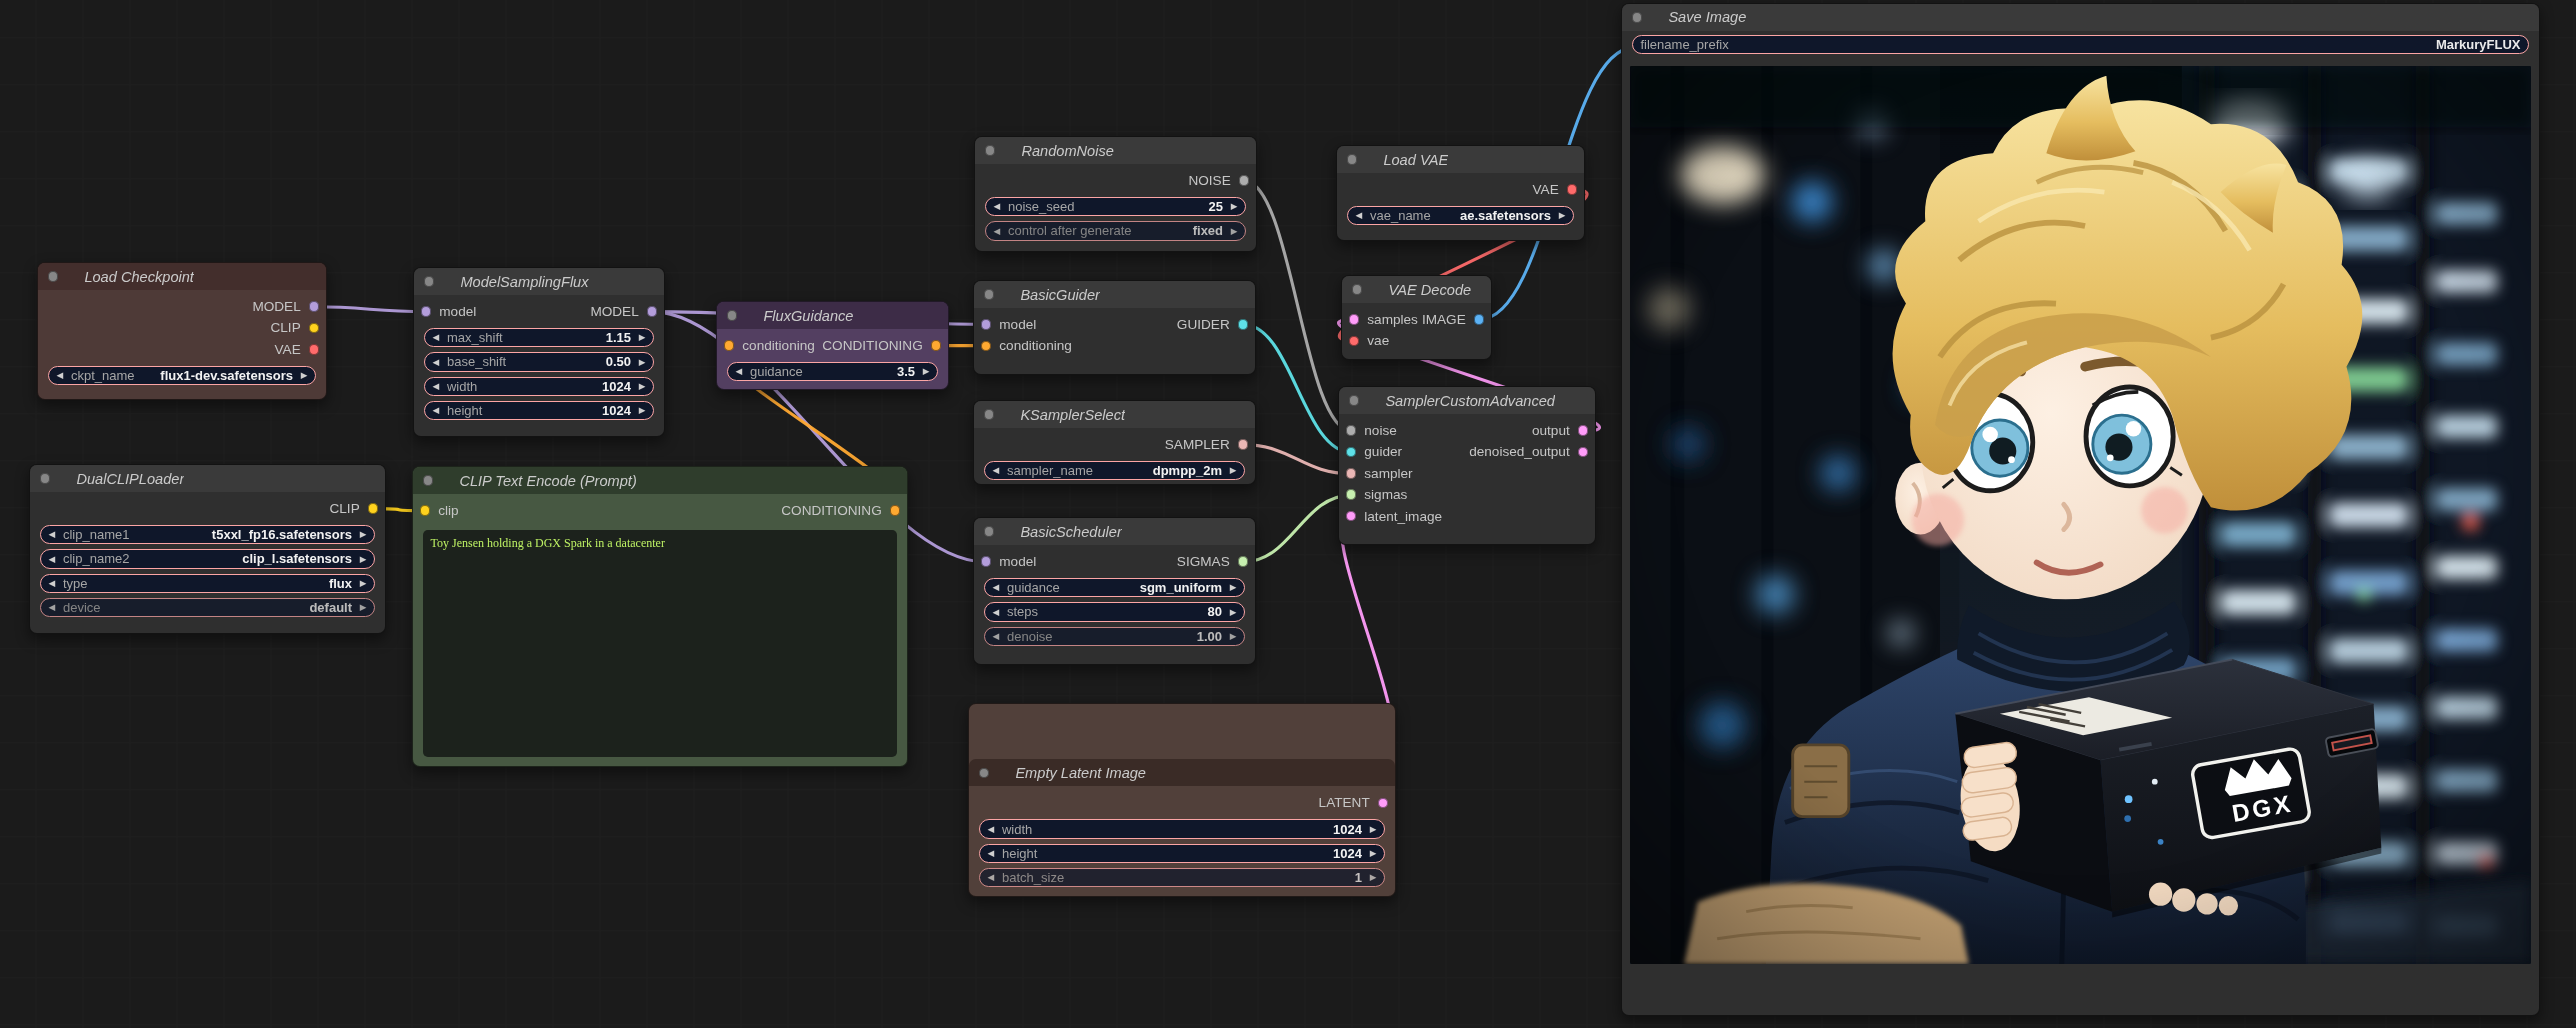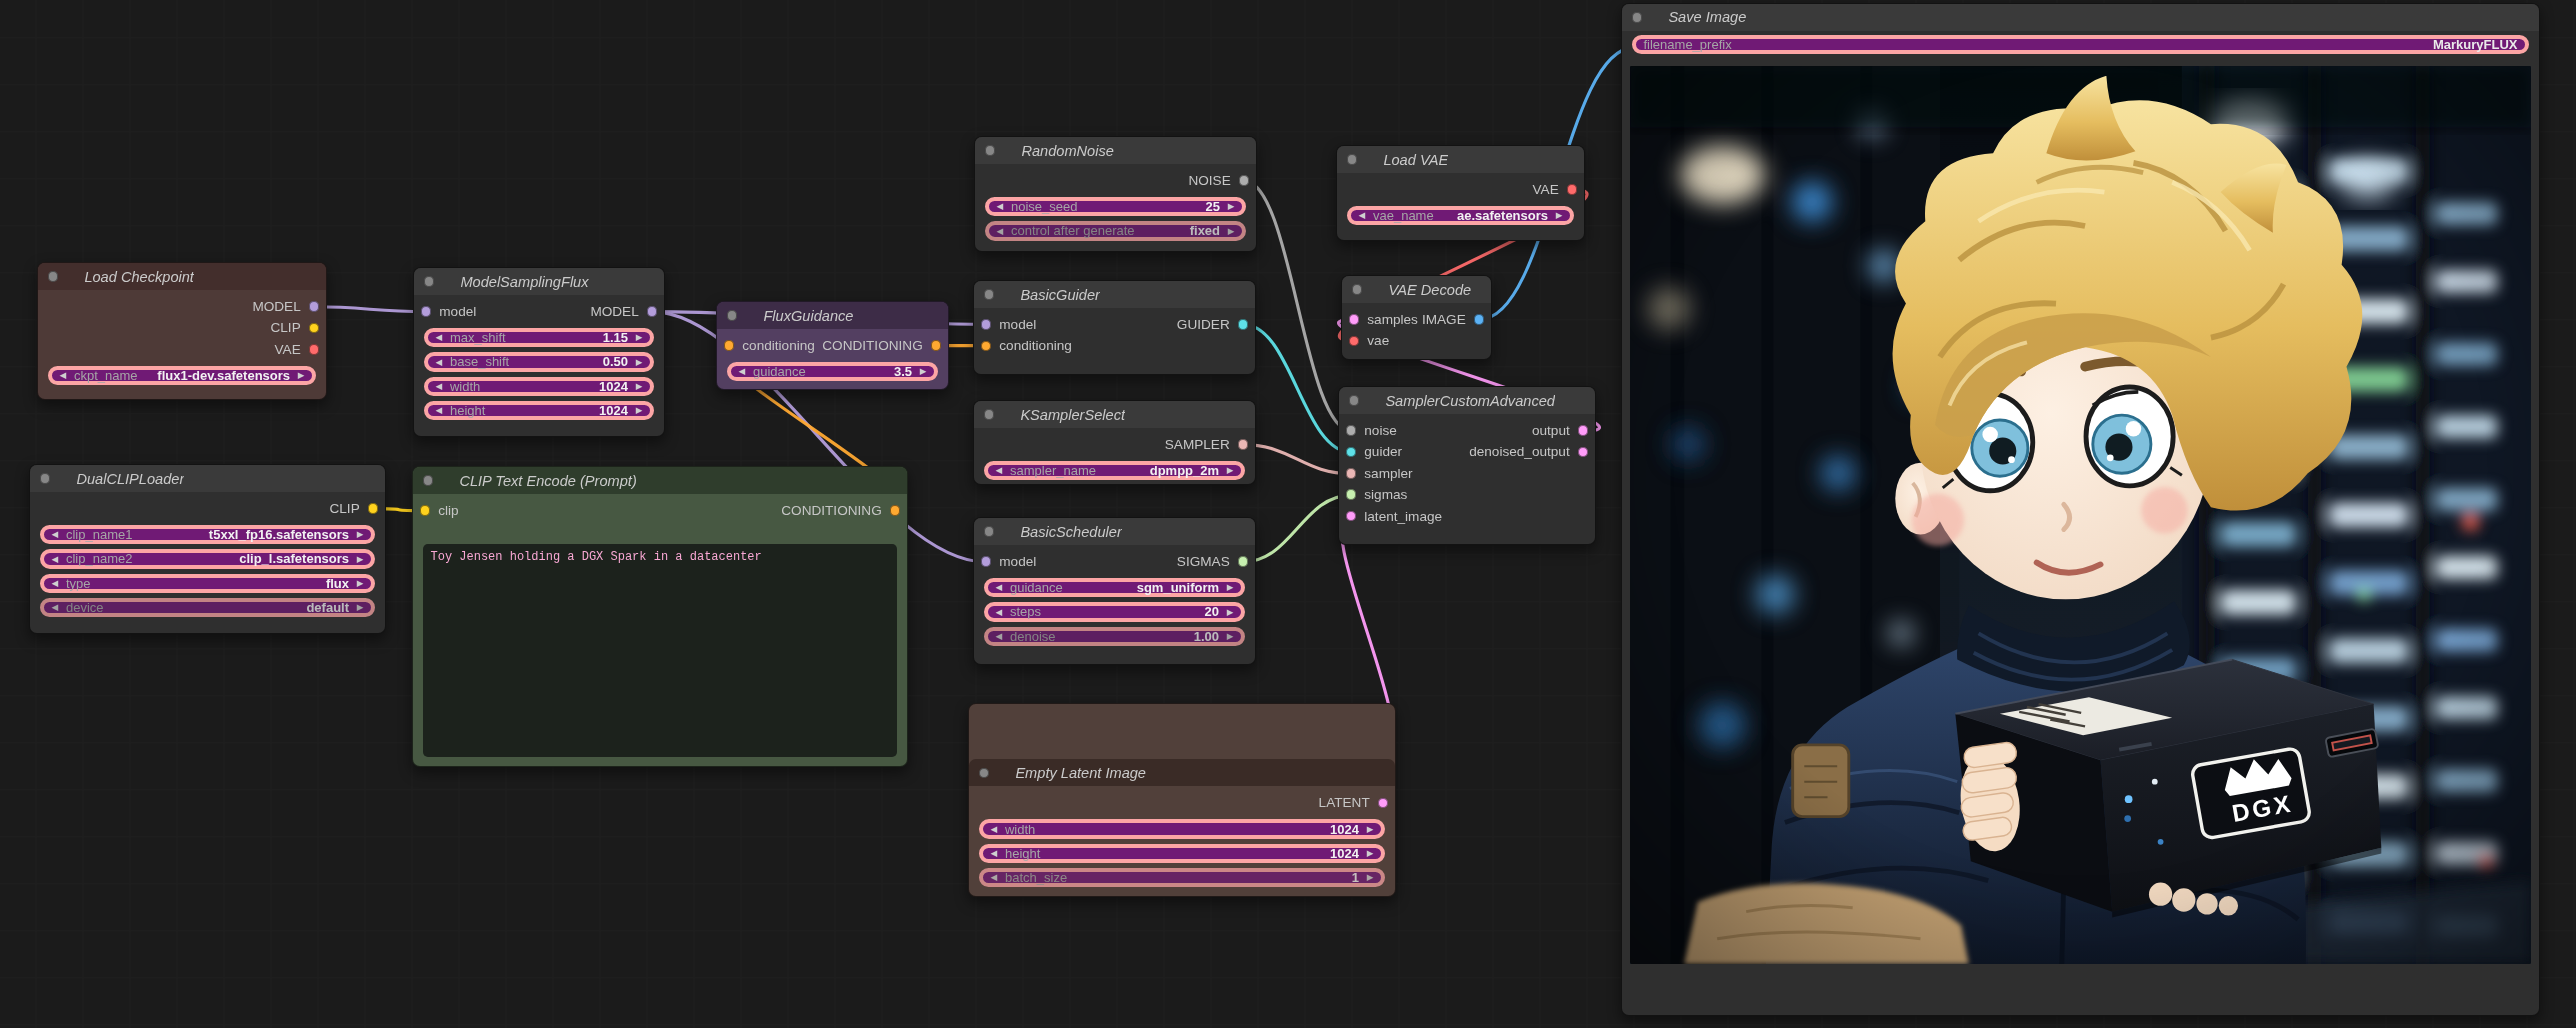--- a/index.html
+++ b/index.html
@@ -17,29 +17,29 @@
   .ndot{width:10.7px;height:10.7px;border-radius:50%;background:#878787;box-shadow:inset 0 0 0 1px rgba(0,0,0,.45);flex:none;}
   .ntitle{font-size:14.6px;color:#cbcbcb;white-space:nowrap;overflow:hidden;}
   .nrows{padding:5.8px 0 1.9px;flex:none;}
   .prow{height:21.4px;display:flex;align-items:center;padding:0 6.8px;}
   .pin{display:flex;align-items:center;gap:7.8px;min-width:0;}
   .pout{margin-left:auto;display:flex;align-items:center;gap:7.8px;}
   .pdot{width:10.7px;height:10.7px;border-radius:50%;flex:none;box-shadow:inset 0 0 0 1px rgba(0,0,0,.5);}
   .plabel{font-size:13.6px;color:#c6c6c6;white-space:nowrap;}
   .widgets{display:flex;flex-direction:column;gap:4.9px;padding:3.9px 9.7px 8.7px;flex:none;min-height:0;}
   .grow .widgets{flex:1;}
-  .widget{height:19.4px;flex:none;border-radius:10.7px;background:#701a75;border:4px solid #fca5a5;
+  .widget{height:19.4px;flex:none;border-radius:10.7px;background:#0f172a;border:1px solid #fca5a5;
     display:flex;align-items:center;gap:7.8px;padding:0 7.8px;font-size:13px;box-sizing:border-box;}
   .widget .arrow{color:#cfcfcf;font-size:8.7px;line-height:1;flex:none;}
   .widget .wlabel{color:#a6a6a6;white-space:nowrap;}
   .widget .wvalue{margin-left:auto;color:#f2f2f2;font-weight:700;white-space:nowrap;}
   .widget.text .wvalue{font-weight:700;color:#eaeaea;}
   .widget.dim{opacity:.72;}
-  .wtextarea{flex:1;min-height:0;background:#1c221c;border-radius:4.9px;margin-top:17px;padding:4.9px 7.8px;
-    font-family:Liberation Mono, monospace;font-size:12px;color:#f9a8d4;white-space:pre-wrap;line-height:1.35;}
+  .wtextarea{flex:1;min-height:0;background:#1c221c;border-radius:4.9px;margin-top:3px;padding:4.9px 7.8px;
+    font-family:Liberation Serif, serif;font-size:12px;color:#bef264;white-space:pre-wrap;line-height:1.35;}
   .preview{position:relative;flex:none;margin:2.9px 7.8px 0;height:898px;border-radius:1.9px;overflow:hidden;background:#0d1118;}
   .preview svg{display:block;width:100%;height:100%;}
   .img-caption{position:absolute;left:1px;right:1px;bottom:4.9px;height:20.4px;background:#2d2d2d;
     color:#bababa;font-size:12px;display:flex;align-items:center;justify-content:center;z-index:3;}
 </style>
 </head>
 <body>
 
 <div id="canvas">
   <svg id="wires" width="2576" height="1029" viewBox="0 0 2654 1060">
@@ -319,21 +319,21 @@
         <div class="widgets">
           <div class="widget combo">
             <span class="arrow">◀</span>
             <span class="wlabel">guidance</span>
             <span class="wvalue">sgm_uniform</span>
             <span class="arrow">▶</span>
           </div>
           <div class="widget combo">
             <span class="arrow">◀</span>
             <span class="wlabel">steps</span>
-            <span class="wvalue">20</span>
+            <span class="wvalue">80</span>
             <span class="arrow">▶</span>
           </div>
           <div class="widget combo dim">
             <span class="arrow">◀</span>
             <span class="wlabel">denoise</span>
             <span class="wvalue">1.00</span>
             <span class="arrow">▶</span>
           </div>
         </div>
       </div>

